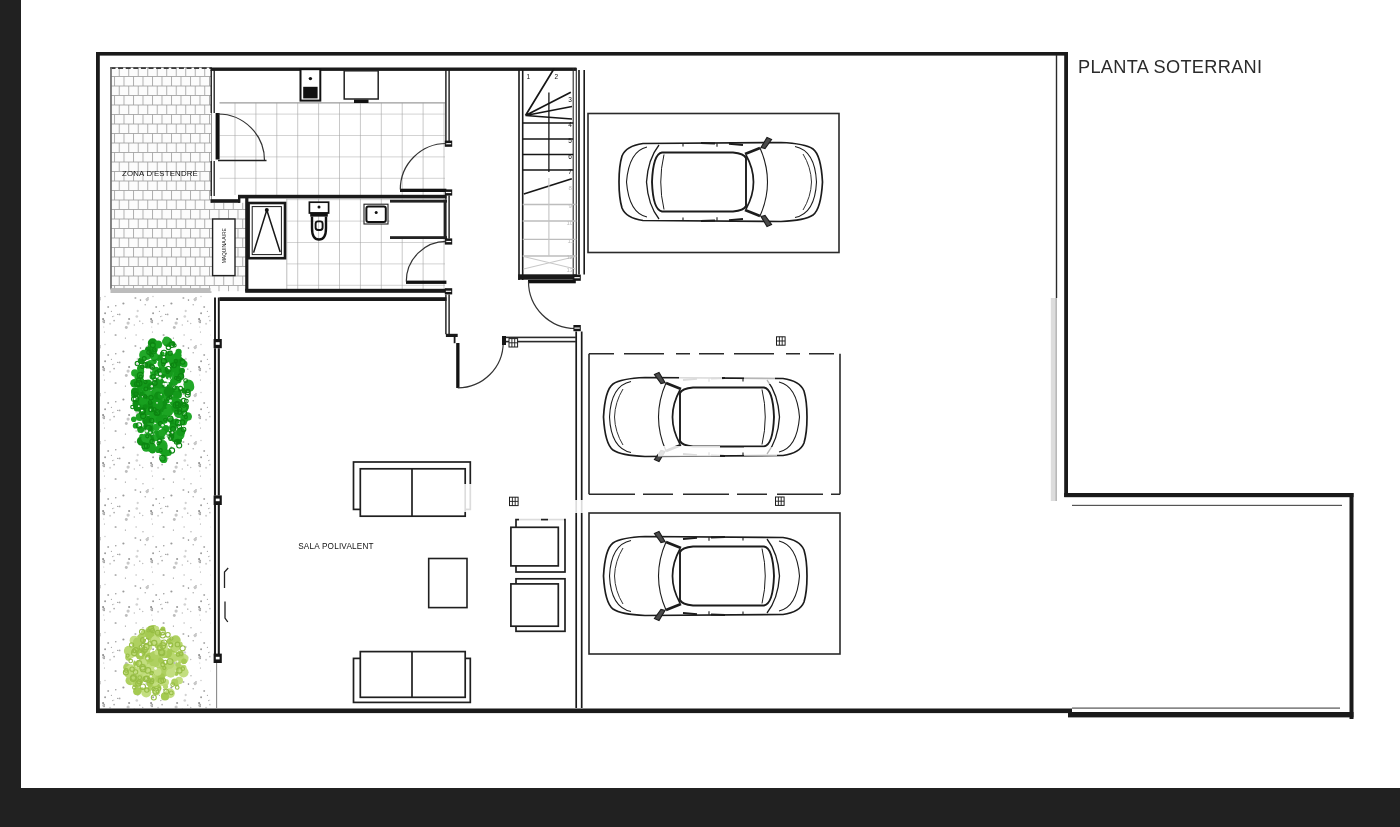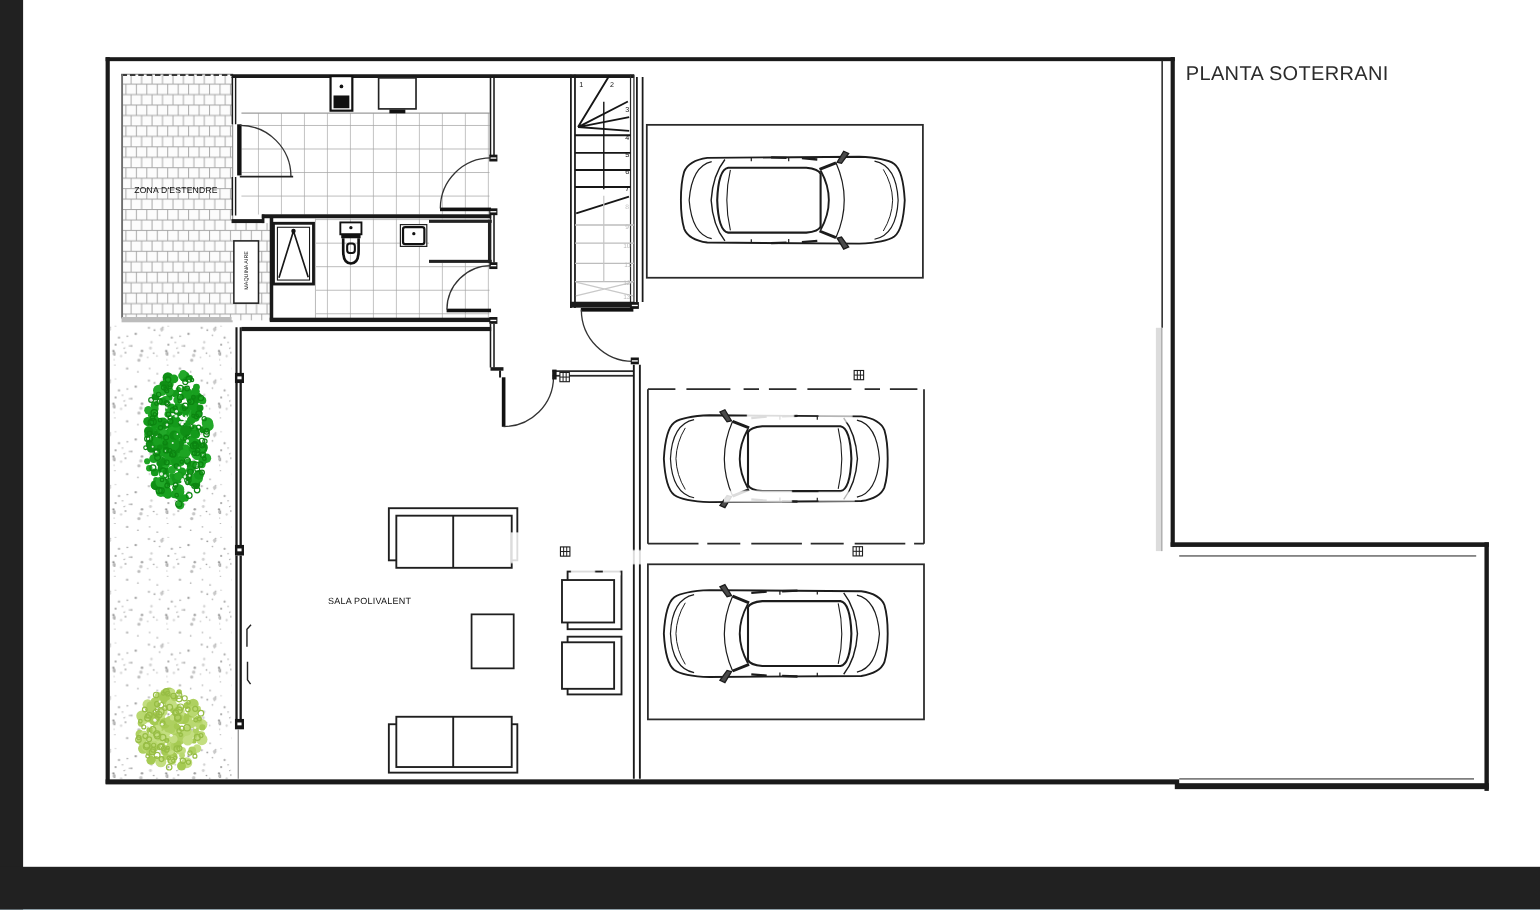--- a/index.html
+++ b/index.html
@@ -1,16 +1,16 @@
 <!DOCTYPE html>
 <html><head>
 <meta charset="utf-8">
 <style>
   html,body{margin:0;padding:0;background:#fff;}
-  .page{position:relative;width:1400px;height:827px;background:#7dd3fc;overflow:hidden;
+  .page{position:relative;width:1400px;height:827px;background:#e5e5e5;overflow:hidden;
         font-family:"Liberation Sans", sans-serif;}
   svg{position:absolute;left:0;top:0;}
 </style>
 </head>
 <body>
 <div class="page">
 <svg width="1400" height="827" viewBox="0 0 1400 827">
   <defs>
 
     <pattern id="tileSmall" width="9.5" height="19" patternUnits="userSpaceOnUse">

